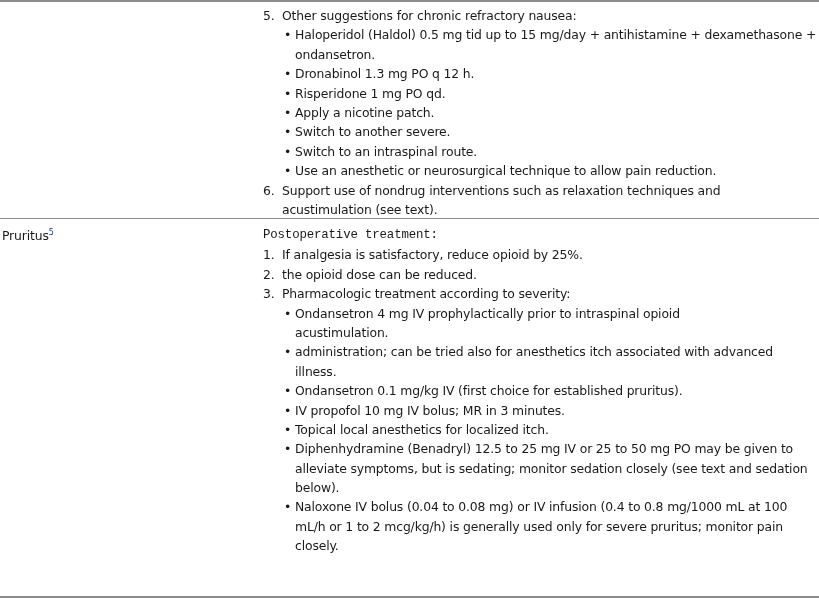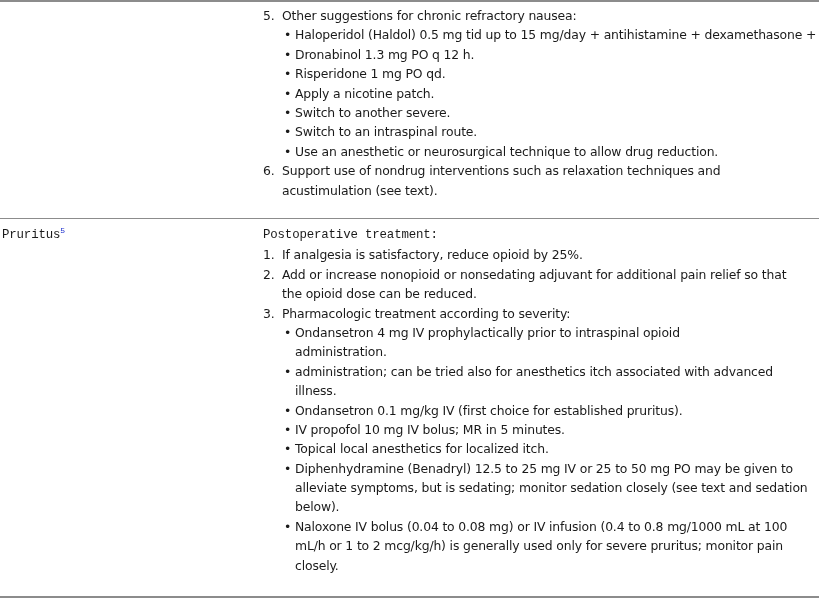--- a/index.html
+++ b/index.html
@@ -8,21 +8,21 @@
     font-family: "DejaVu Sans", sans-serif; font-size: 12.4px; color: #1a1a1a;
     letter-spacing: -0.15px;
   }
   .rule { position: absolute; left: 0; width: 819px; height: 0; border-top: 2px solid #8c8c8c; }
   .rule-top { top: 0; }
   .rule-mid { top: 218px; border-top-width: 1.5px; }
   .rule-bot { top: 596px; }
   .row { position: absolute; left: 0; width: 819px; }
   .row1 { top: 6px; }
   .row2 { top: 226px; }
-  .label-cell { position: absolute; left: 2px; top: 0; font-family: Liberation Mono, monospace; }
+  .label-cell { position: absolute; left: 2px; top: 0; }
   .content-cell { position: absolute; left: 263px; top: 0; width: 556px; }
   .line { line-height: 19.4px; height: 19.4px; white-space: nowrap; }
   .num { position: absolute; left: 0; }
   .ol-item { position: relative; padding-left: 19px; }
   .ul-item { position: relative; padding-left: 32px; }
   .bullet { position: absolute; left: 21px; top: 0; line-height: 19.4px; }
   .sup { font-size: 8px; vertical-align: super; color: #1a2dcc; line-height: 0; }
   .intro { line-height: 19.4px; font-family: Liberation Mono, monospace; }
 </style>
 </head>
@@ -32,20 +32,21 @@
 
 <div class="row row1">
   <div class="label-cell"></div>
   <div class="content-cell" id="content-0">
       <div class="ol-item">
         <span class="num line">5.</span>
         <div class="line">Other suggestions for chronic refractory nausea:</div>
         <div class="ul-item" style="margin-left: -19px;">
           <span class="bullet">•</span>
           <div class="line">Haloperidol (Haldol) 0.5 mg tid up to 15 mg/day + antihistamine + dexamethasone +</div>
+          <div class="line">ondansetron.</div>
         </div>
         <div class="ul-item" style="margin-left: -19px;">
           <span class="bullet">•</span>
           <div class="line">Dronabinol 1.3 mg PO q 12 h.</div>
         </div>
         <div class="ul-item" style="margin-left: -19px;">
           <span class="bullet">•</span>
           <div class="line">Risperidone 1 mg PO qd.</div>
         </div>
         <div class="ul-item" style="margin-left: -19px;">
@@ -55,21 +56,21 @@
         <div class="ul-item" style="margin-left: -19px;">
           <span class="bullet">•</span>
           <div class="line">Switch to another severe.</div>
         </div>
         <div class="ul-item" style="margin-left: -19px;">
           <span class="bullet">•</span>
           <div class="line">Switch to an intraspinal route.</div>
         </div>
         <div class="ul-item" style="margin-left: -19px;">
           <span class="bullet">•</span>
-          <div class="line">Use an anesthetic or neurosurgical technique to allow drug reduction.</div>
+          <div class="line">Use an anesthetic or neurosurgical technique to allow pain reduction.</div>
         </div>
       </div>
       <div class="ol-item">
         <span class="num line">6.</span>
         <div class="line">Support use of nondrug interventions such as relaxation techniques and</div>
         <div class="line">acustimulation (see text).</div>
       </div>
     </div>
 </div>
 
@@ -80,43 +81,42 @@
     <span>Pruritus</span><a class="sup">5</a>
   </div>
   <div class="content-cell" id="content-1">
     <div class="intro">Postoperative treatment:</div>
   <div class="ol-item">
         <span class="num line">1.</span>
         <div class="line">If analgesia is satisfactory, reduce opioid by 25%.</div>
       </div>
       <div class="ol-item">
         <span class="num line">2.</span>
-        <div class="line">Add or increase nonopioid or nonsedating adjuvant for additional pain relief so that</div>
         <div class="line">the opioid dose can be reduced.</div>
       </div>
       <div class="ol-item">
         <span class="num line">3.</span>
         <div class="line">Pharmacologic treatment according to severity:</div>
         <div class="ul-item" style="margin-left: -19px;">
           <span class="bullet">•</span>
           <div class="line">Ondansetron 4 mg IV prophylactically prior to intraspinal opioid</div>
-          <div class="line">administration.</div>
+          <div class="line">acustimulation.</div>
         </div>
         <div class="ul-item" style="margin-left: -19px;">
           <span class="bullet">•</span>
           <div class="line">administration; can be tried also for anesthetics itch associated with advanced</div>
           <div class="line">illness.</div>
         </div>
         <div class="ul-item" style="margin-left: -19px;">
           <span class="bullet">•</span>
           <div class="line">Ondansetron 0.1 mg/kg IV (first choice for established pruritus).</div>
         </div>
         <div class="ul-item" style="margin-left: -19px;">
           <span class="bullet">•</span>
-          <div class="line">IV propofol 10 mg IV bolus; MR in 5 minutes.</div>
+          <div class="line">IV propofol 10 mg IV bolus; MR in 3 minutes.</div>
         </div>
         <div class="ul-item" style="margin-left: -19px;">
           <span class="bullet">•</span>
           <div class="line">Topical local anesthetics for localized itch.</div>
         </div>
         <div class="ul-item" style="margin-left: -19px;">
           <span class="bullet">•</span>
           <div class="line">Diphenhydramine (Benadryl) 12.5 to 25 mg IV or 25 to 50 mg PO may be given to</div>
           <div class="line">alleviate symptoms, but is sedating; monitor sedation closely (see text and sedation</div>
           <div class="line">below).</div>

